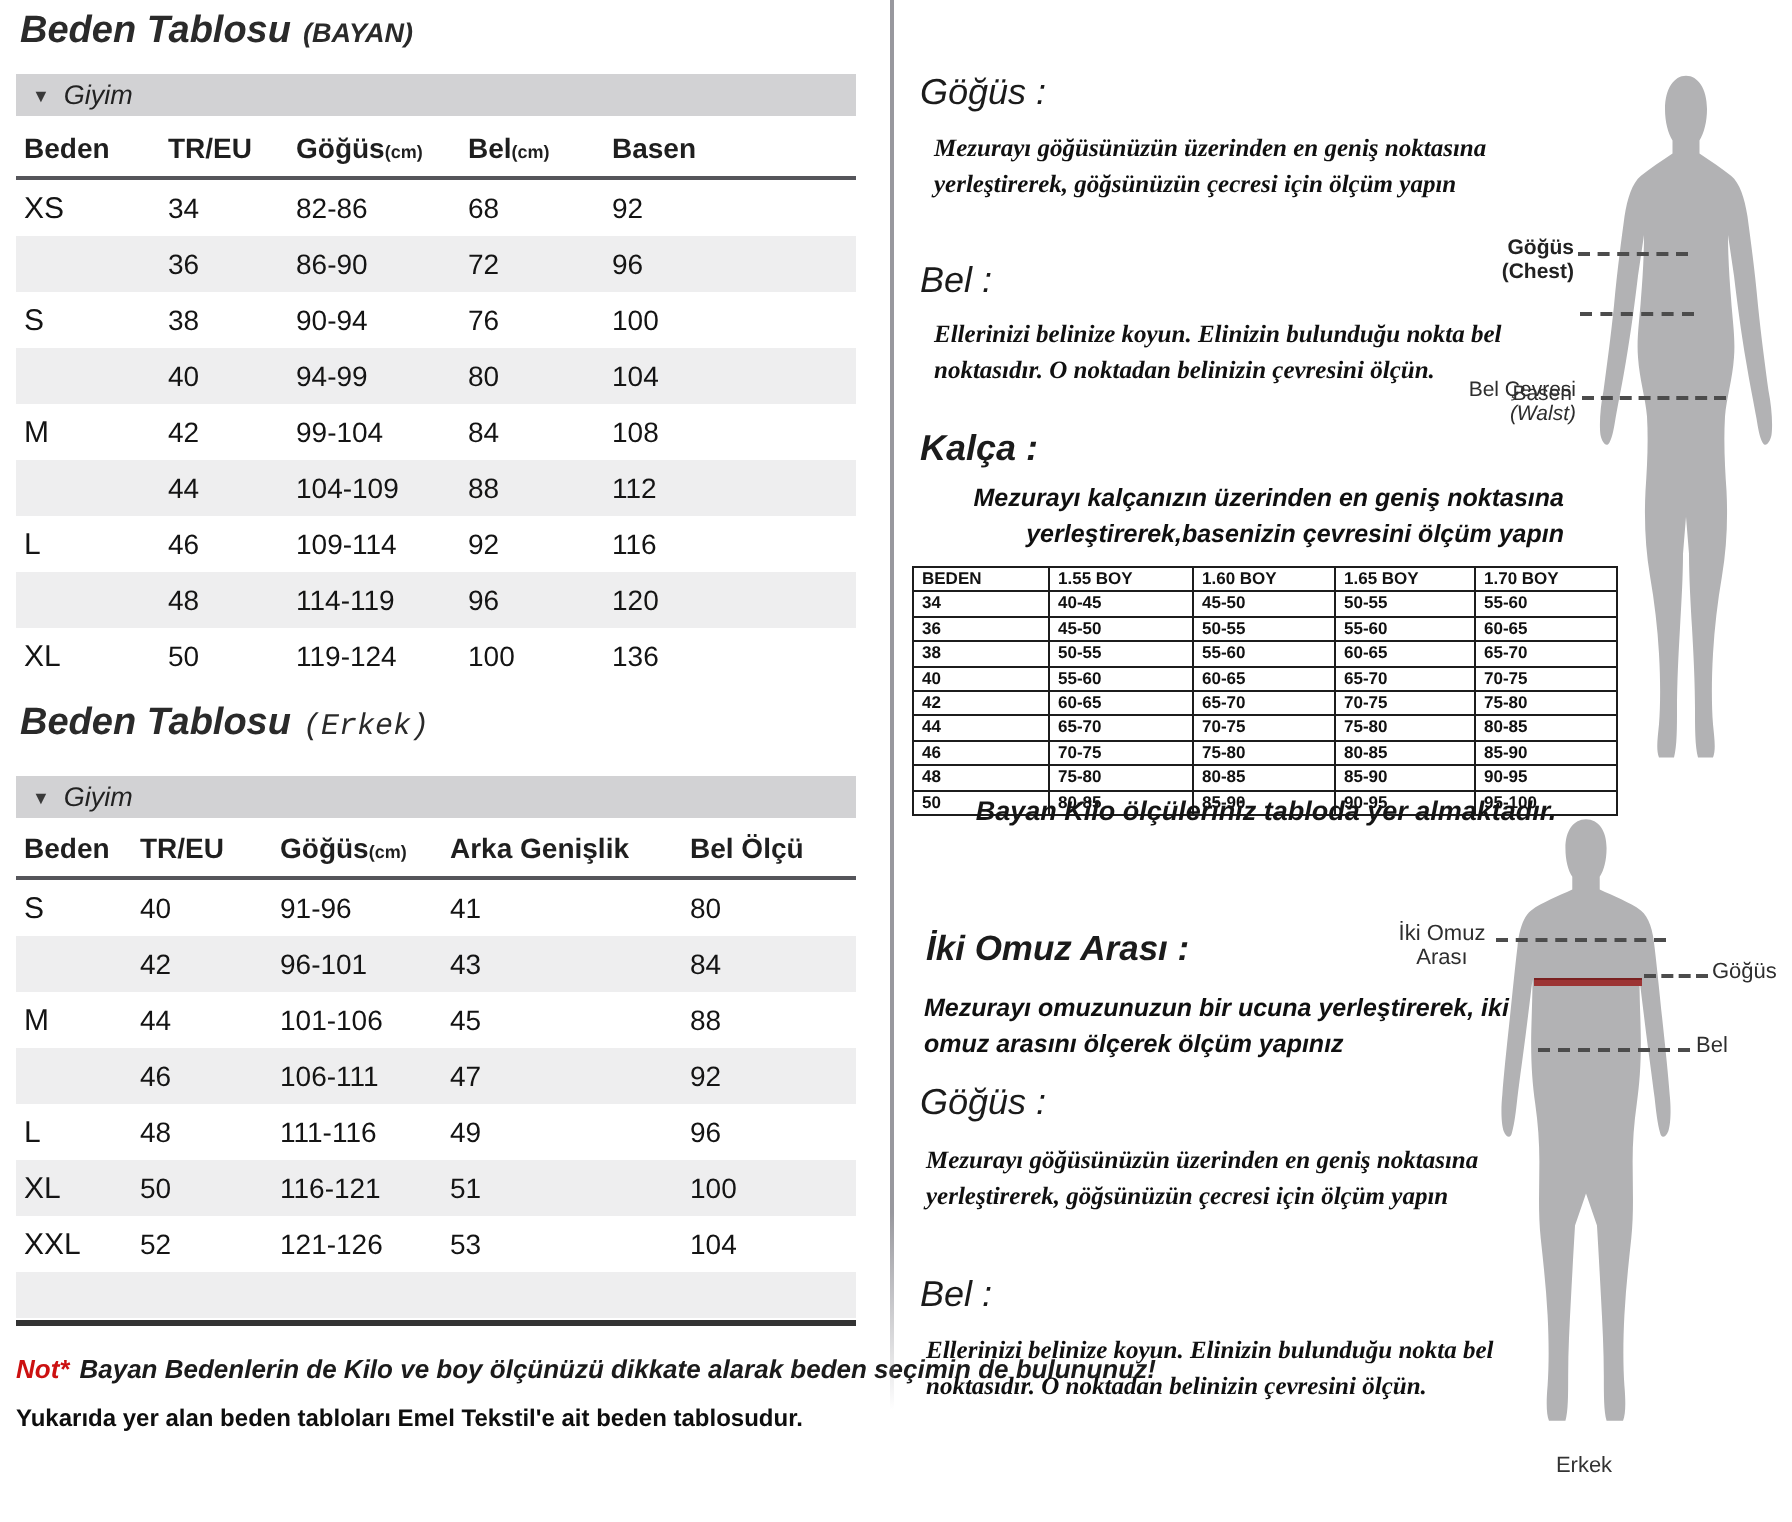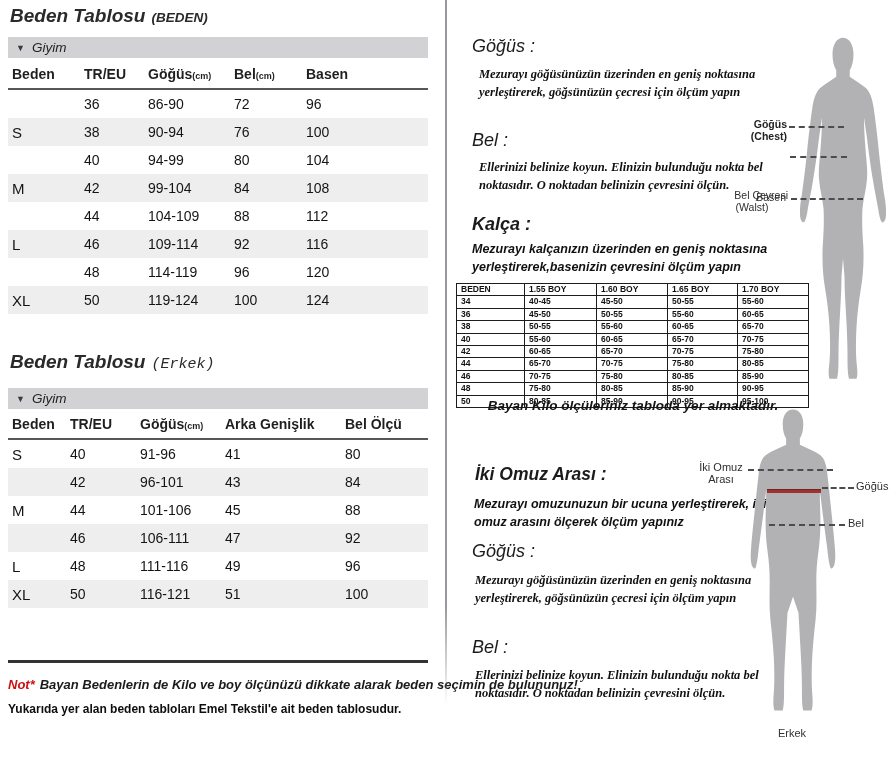--- a/index.html
+++ b/index.html
@@ -37,21 +37,21 @@
   #note1{position:absolute;left:8px;top:677px;font-size:13px;font-weight:700;
          font-style:italic;color:#1b1b1b;white-space:nowrap;}
   #note1 .red{color:#cc1111;margin-right:5px;}
   #note2{position:absolute;left:8px;top:702px;font-size:12px;font-weight:700;color:#0e0e0e;}
 
   
   .vdivider{position:absolute;left:445px;top:0;width:2px;height:705px;
             background:linear-gradient(#98989e 0%,#98989e 86%,rgba(152,152,158,0) 100%);}
 
   
-  .sec{position:absolute;margin-left:12px;}
+  .sec{position:absolute;}
   .rh{font-style:italic;font-size:18px;color:#1b1b1b;font-weight:500;white-space:nowrap;}
   .rh.bold{font-weight:700;}
   .rp{font-size:12.5px;line-height:1.4;color:#101010;font-weight:700;font-style:italic;}
   .rp.serif{font-family:"Liberation Serif",serif;}
 
   #kilo-table{position:absolute;left:456px;top:283px;width:352px;border-collapse:collapse;
               table-layout:fixed;}
   #kilo-table th,#kilo-table td{border:1px solid #1c1c1c;font-size:8.5px;font-weight:700;
               text-align:left;padding:1px 2px 1px 4px;line-height:9.4px;color:#111;}
   #kilo-caption{position:absolute;left:458px;top:398px;width:350px;text-align:center;
@@ -65,21 +65,21 @@
   .figlabel.b{font-weight:700;color:#222;}
   #red-chest-line{position:absolute;left:767px;top:489px;width:54px;height:3px;
                   background:#9c3434;border-top:1px solid #7a2020;}
   #erkek-caption{position:absolute;left:768px;top:727px;width:48px;text-align:center;
                  font-size:11px;color:#333;}
 </style>
 </head>
 <body>
 
 <div class="page-title" id="title-women">
-  <span>Beden Tablosu</span><span class="suffix">(BEDEN)</span>
+  <span>Beden Tablosu</span><span class="suffix">(BAYAN)</span>
 </div>
 
 <div class="giyim-bar" id="giyim-bar-women">
   <span class="tri">▼</span>
   <span>Giyim</span>
 </div>
 
 <table class="ltable" id="women-table">
   <colgroup>
       <col style="width:72px">
@@ -92,20 +92,27 @@
     <tr>
       <th><span>Beden</span></th>
       <th><span>TR/EU</span></th>
       <th><span>Göğüs</span><span class="unit">(cm)</span></th>
       <th><span>Bel</span><span class="unit">(cm)</span></th>
       <th><span>Basen</span></th>
     </tr>
   </thead>
   <tbody id="women-body">
       <tr>
+        <td>XS</td>
+        <td>34</td>
+        <td>82-86</td>
+        <td>68</td>
+        <td>92</td>
+      </tr>
+      <tr>
         <td></td>
         <td>36</td>
         <td>86-90</td>
         <td>72</td>
         <td>96</td>
       </tr>
       <tr>
         <td>S</td>
         <td>38</td>
         <td>90-94</td>
@@ -145,21 +152,21 @@
         <td>48</td>
         <td>114-119</td>
         <td>96</td>
         <td>120</td>
       </tr>
       <tr>
         <td>XL</td>
         <td>50</td>
         <td>119-124</td>
         <td>100</td>
-        <td>124</td>
+        <td>136</td>
       </tr>
     </tbody>
 </table>
 
 <div class="page-title" id="title-men">
   <span>Beden Tablosu</span><span class="suffix" style="font-size:15px;font-weight:500;font-family:Liberation Mono, monospace;">(Erkek)</span>
 </div>
 
 <div class="giyim-bar" id="giyim-bar-men">
   <span class="tri">▼</span>
@@ -219,20 +226,27 @@
         <td>49</td>
         <td>96</td>
       </tr>
       <tr>
         <td>XL</td>
         <td>50</td>
         <td>116-121</td>
         <td>51</td>
         <td>100</td>
       </tr>
+      <tr>
+        <td>XXL</td>
+        <td>52</td>
+        <td>121-126</td>
+        <td>53</td>
+        <td>104</td>
+      </tr>
       <tr class="trailing">
         <td colspan="5"></td>
       </tr>
     </tbody>
 </table>
 
 <div class="thick-line"></div>
 
 <div id="note1">
   <span class="red">Not*</span><span>Bayan Bedenlerin de Kilo ve boy ölçünüzü dikkate alarak beden seçimin de bulununuz!</span>
@@ -241,21 +255,21 @@
 
 <div class="vdivider"></div>
 
 <div class="sec rh" style="left:460px;top:36px;">Göğüs :</div>
 <div class="sec rp serif" style="left:467px;top:66px;width:302px;">Mezurayı göğüsünüzün üzerinden en geniş noktasına yerleştirerek, göğsünüzün çecresi için ölçüm yapın</div>
 
 <div class="sec rh" style="left:460px;top:130px;">Bel :</div>
 <div class="sec rp serif" style="left:467px;top:159px;width:332px;">Ellerinizi belinize koyun. Elinizin bulunduğu nokta bel noktasıdır. O noktadan belinizin çevresini ölçün.</div>
 
 <div class="sec rh bold" style="left:460px;top:214px;">Kalça :</div>
-<div class="sec rp" style="left:460px;top:241px;width:322px;">Mezurayı kalçanızın üzerinden en geniş noktasına yerleştirerek,basenizin çevresini ölçüm yapın</div>
+<div class="sec rp" style="left:460px;top:241px;width:322px;text-align:right;">Mezurayı kalçanızın üzerinden en geniş noktasına yerleştirerek,basenizin çevresini ölçüm yapın</div>
 
 <table id="kilo-table">
   <colgroup>
       <col style="width:68px">
       <col style="width:72px">
       <col style="width:71px">
       <col style="width:70px">
       <col style="width:71px">
     </colgroup>
   <thead>
@@ -349,21 +363,21 @@
     <path fill="#b2b2b4" d="M60,2 C52,2 46,9 46,20 C46,27 48,33 51,37 L51,44 C44,48 36,52 30,56 C24,60 21,68 19,78 C17,90 14,108 12,126 C10,142 7,160 5,172 C3,180 2,190 3,196 C4,200 7,203 9,200 C11,197 12,192 13,187 C15,178 18,166 20,156 C23,142 26,124 28,110 L32,88 C32,100 31,112 30,122 C29,134 27,144 28,154 C29,166 33,176 34,186 C35,200 34,214 33,226 C32,242 33,258 36,272 C39,286 41,300 42,314 C43,328 43,342 42,352 C41,360 40,366 42,370 L52,370 C54,364 54,354 54,344 C54,330 55,314 56,300 C57,286 58,272 58,260 L60,240 L62,260 C62,272 63,286 64,300 C65,314 66,330 66,344 C66,354 66,364 68,370 L78,370 C80,366 79,360 78,352 C77,342 77,328 78,314 C79,300 81,286 84,272 C87,258 88,242 87,226 C86,214 85,200 86,186 C87,176 91,166 92,154 C93,144 91,134 90,122 C89,112 88,100 88,88 L92,110 C94,124 97,142 100,156 C102,166 105,178 107,187 C108,192 109,197 111,200 C113,203 116,200 117,196 C118,190 117,180 115,172 C113,160 110,142 108,126 C106,108 103,90 101,78 C99,68 96,60 90,56 C84,52 76,48 69,44 L69,37 C72,33 74,27 74,20 C74,9 68,2 60,2 Z"></path>
   </svg>
 </div>
 <div class="figlabel b" style="left:723px;top:118px;width:64px;">
   <div>Göğüs</div>
   <div>(Chest)</div>
 </div>
 <div class="dash" style="left:789px;top:126px;width:55px;"></div>
 <div class="figlabel" style="left:716px;top:149px;width:72px;margin-top:40px;">
   <div>Bel Çevresi</div>
-  <div style="text-align:center;">(Walst)</div>
+  <div style="text-align:right;font-style:italic;">(Walst)</div>
 </div>
 <div class="dash" style="left:790px;top:156px;width:57px;"></div>
 <div class="figlabel" style="left:722px;top:191px;width:64px;">
   <div>Basen</div>
 </div>
 <div class="dash" style="left:791px;top:198px;width:72px;"></div>
 
 <div class="fig" style="left:745px;top:408px;width:96px;height:320px;">
   <svg viewBox="0 0 140 400" preserveAspectRatio="none">
     <path fill="#b2b2b4" d="M70,2 C61,2 55,9 55,20 C55,28 57,34 60,38 L60,46 C50,50 38,54 30,59 C24,63 21,72 20,82 C18,96 16,114 14,130 C12,146 10,162 9,174 C8,182 8,192 10,197 C12,201 15,202 16,198 C18,192 19,184 20,176 C22,162 25,144 27,130 L31,102 C31,116 30,130 30,142 C30,156 31,168 33,180 C35,192 36,204 36,216 C36,232 35,248 37,264 C39,280 41,296 42,312 C43,328 43,344 42,356 C41,366 41,374 43,378 L55,378 C57,372 57,362 57,350 C57,334 58,318 59,302 C60,286 61,270 62,256 L70,236 L78,256 C79,270 80,286 81,302 C82,318 83,334 83,350 C83,362 83,372 85,378 L97,378 C99,374 99,366 98,356 C97,344 97,328 98,312 C99,296 101,280 103,264 C105,248 104,232 104,216 C104,204 105,192 107,180 C109,168 110,156 110,142 C110,130 109,116 109,102 L113,130 C115,144 118,162 120,176 C121,184 122,192 124,198 C125,202 128,201 130,197 C132,192 132,182 131,174 C130,162 128,146 126,130 C124,114 122,96 120,82 C119,72 116,63 110,59 C102,54 90,50 80,46 L80,38 C83,34 85,28 85,20 C85,9 79,2 70,2 Z"></path>

